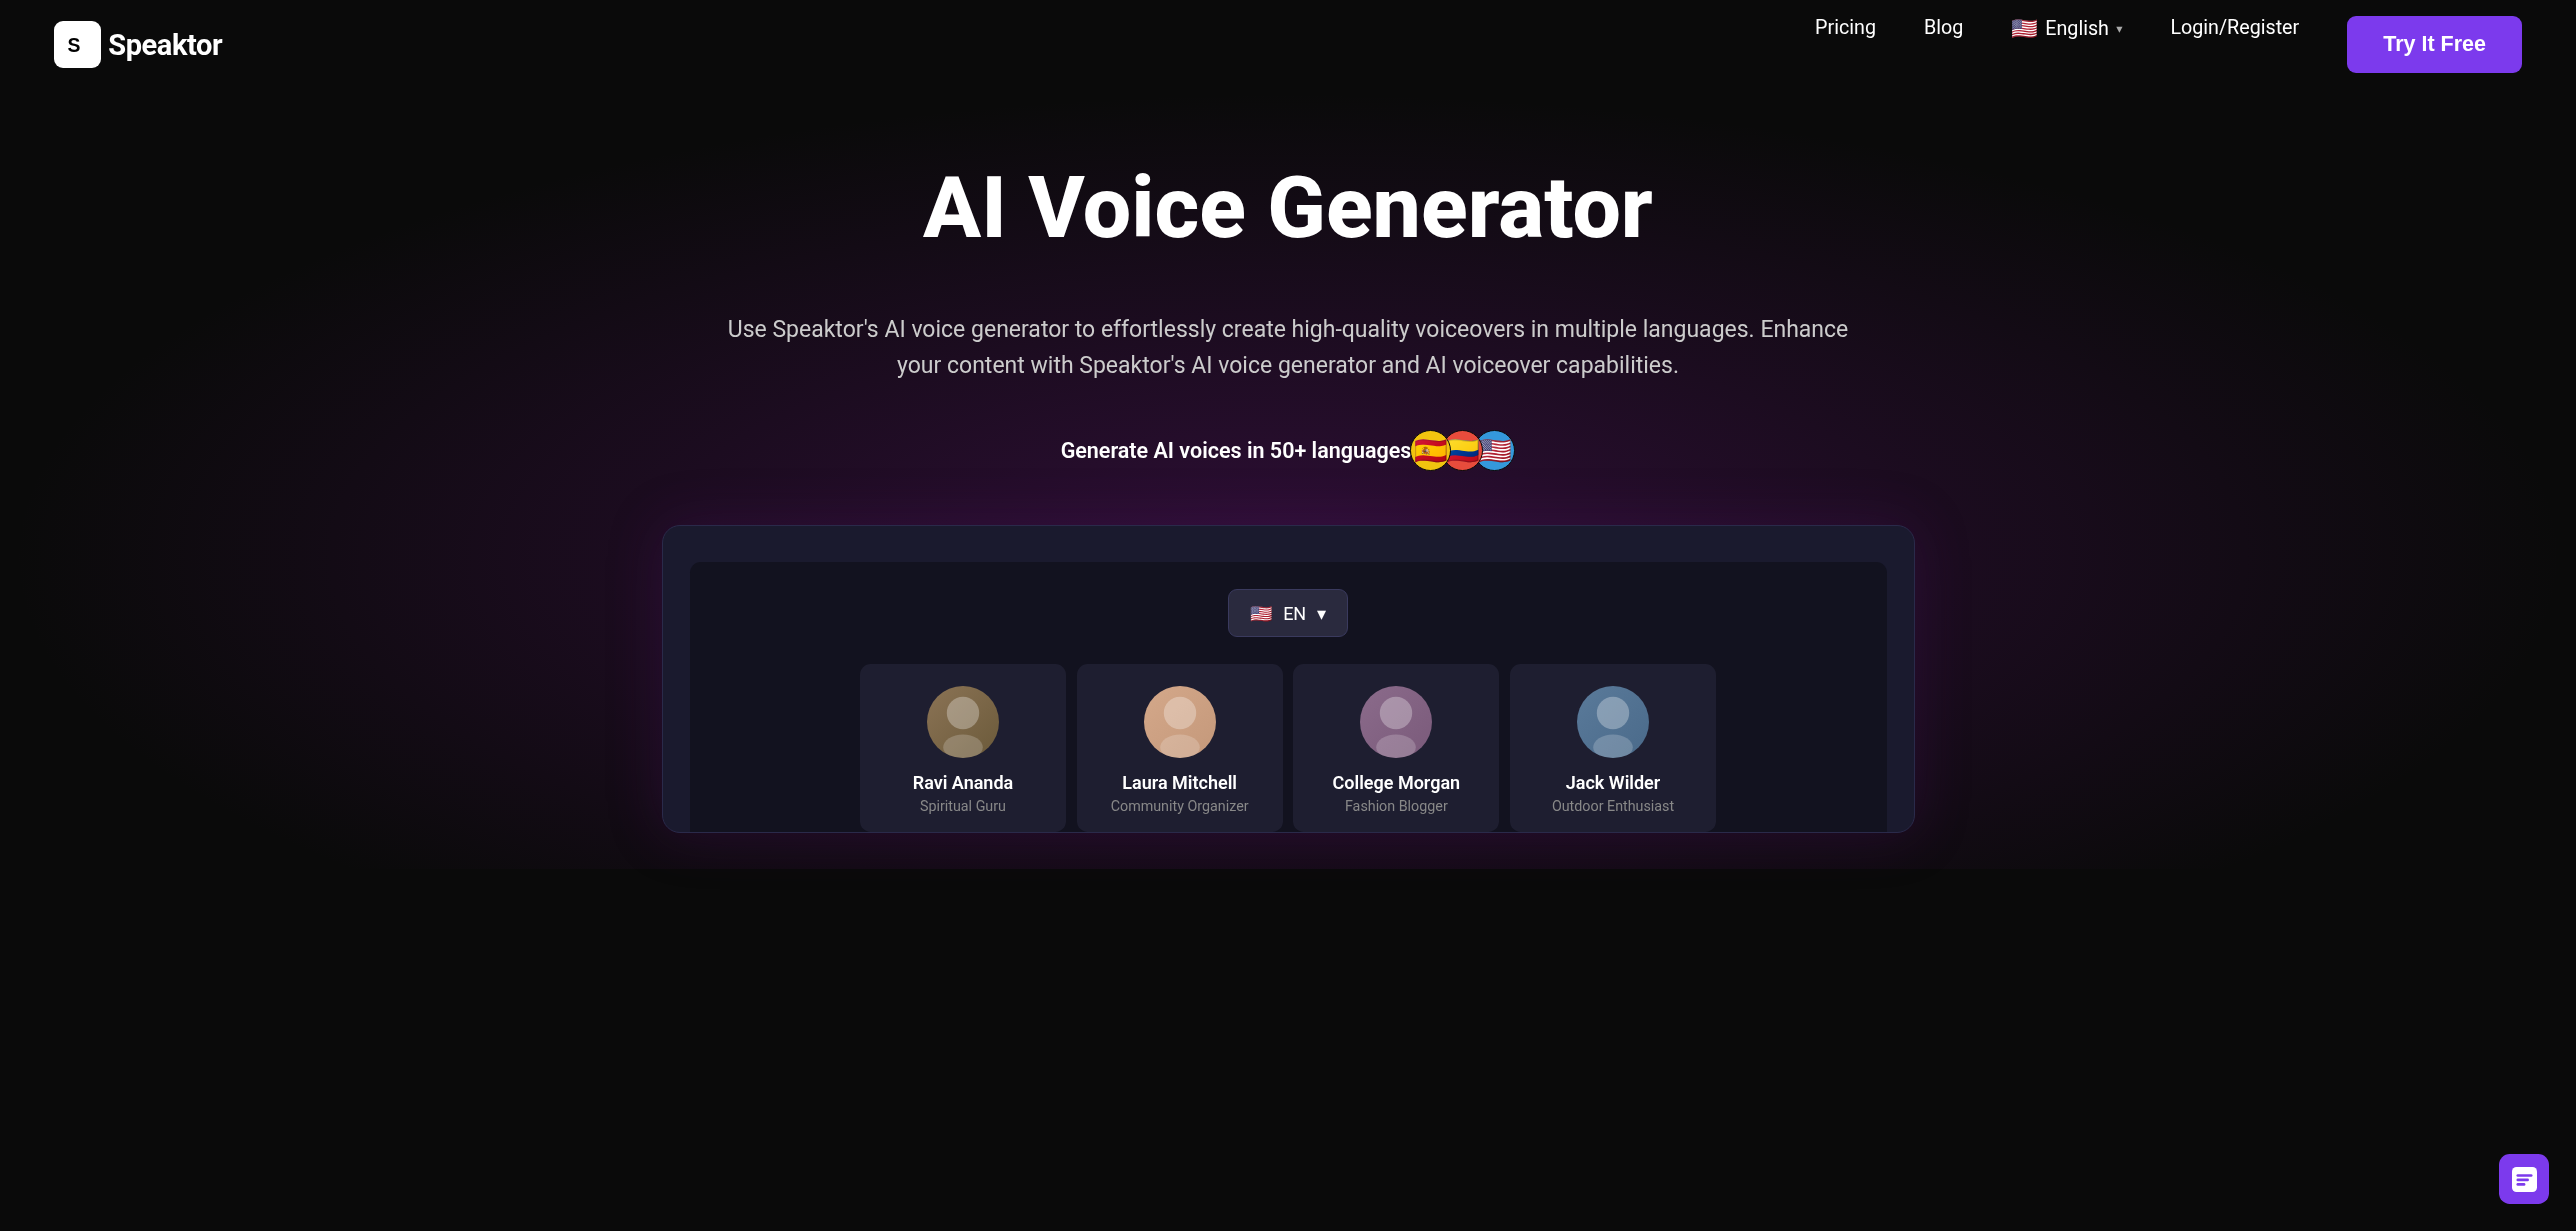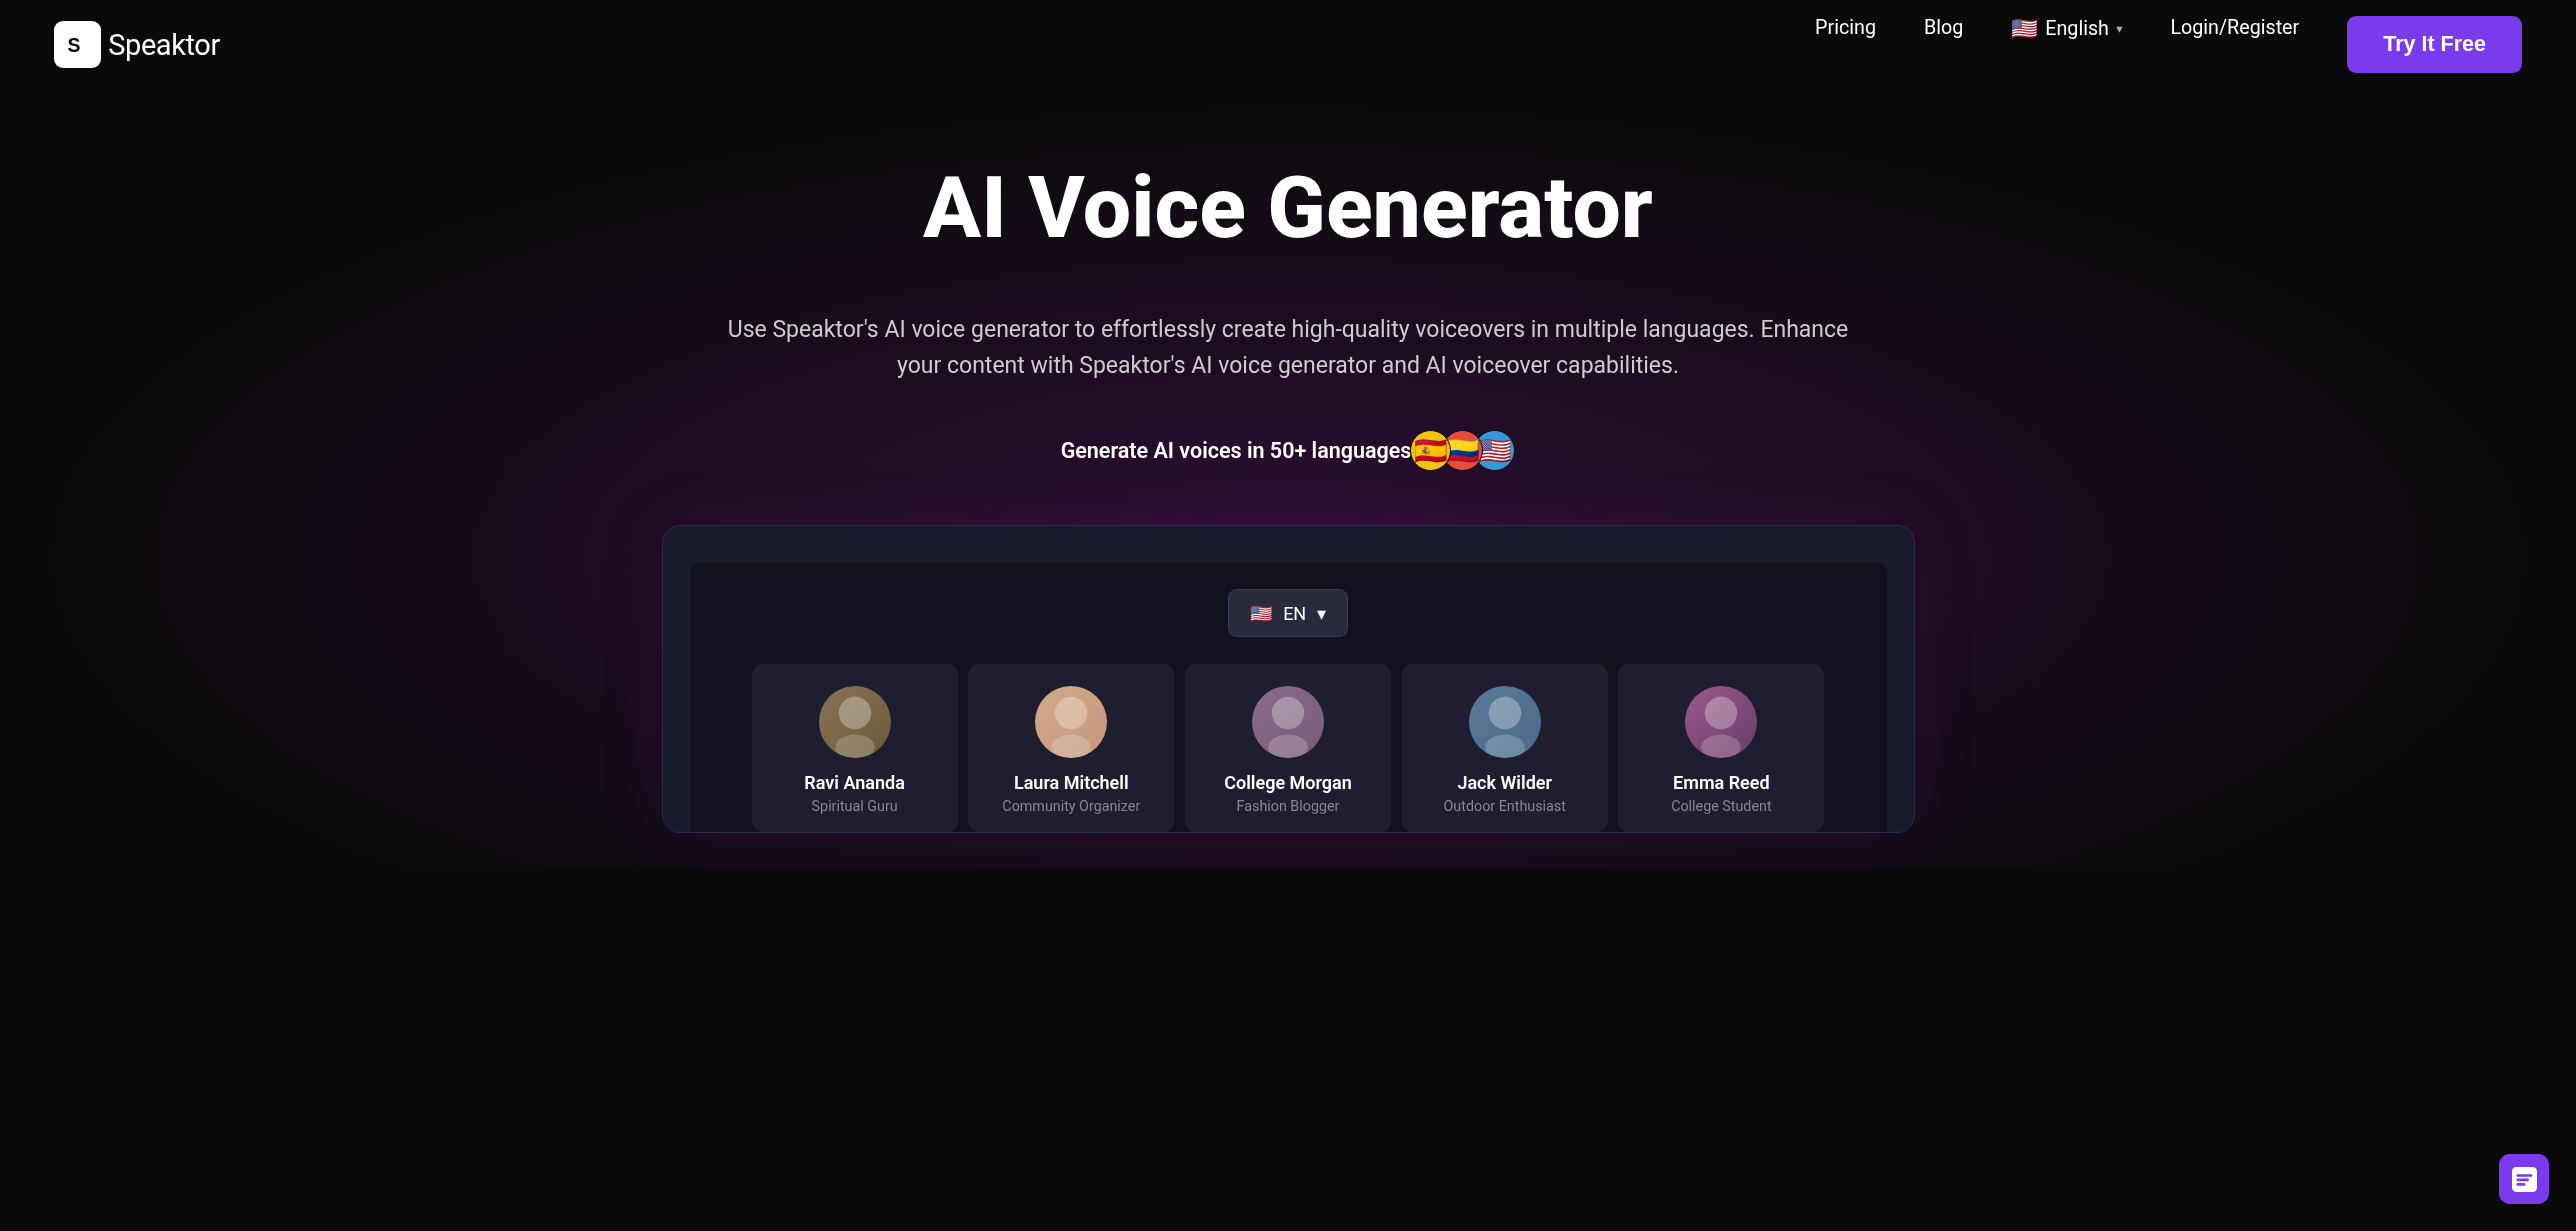--- a/index.html
+++ b/index.html
@@ -37,21 +37,21 @@
       align-items: center;
       justify-content: center;
       font-size: 23px;
       font-weight: 900;
       color: #000;
       letter-spacing: -0.9px;
     }
 
     .logo-text {
       font-size: 29px;
-      font-weight: 400;
+      font-weight: 700;
       color: #ffffff;
       letter-spacing: -0.4px;
     }
 
     .nav-links {
       display: flex;
       align-items: flex-start;
       gap: 48px;
     }
 
@@ -351,31 +351,20 @@
     <div class="voice-avatar avatar-jack">
       <svg width="72" height="72" viewBox="0 0 80 80">
 
         <circle cx="40" cy="30" r="18" fill="rgba(255,255,255,0.3)"></circle>
         <ellipse cx="40" cy="68" rx="22" ry="14" fill="rgba(255,255,255,0.2)"></ellipse>
       </svg>
     </div>
     <div class="voice-name">Jack Wilder</div>
     <div class="voice-role">Outdoor Enthusiast</div>
   </div>
-          <div class="voice-card">
-    <div class="voice-avatar avatar-emma">
-      <svg width="72" height="72" viewBox="0 0 80 80">
-
-        <circle cx="40" cy="30" r="18" fill="rgba(255,255,255,0.3)"></circle>
-        <ellipse cx="40" cy="68" rx="22" ry="14" fill="rgba(255,255,255,0.2)"></ellipse>
-      </svg>
-    </div>
-    <div class="voice-name">Emma Reed</div>
-    <div class="voice-role">College Student</div>
-  </div>
         </div>
 
     </div>
   </div>
 </section>
 
 <div class="chat-widget">
   <svg width="25" height="25" viewBox="0 0 28 28" fill="none">
     <rect width="28" height="28" rx="5" fill="white"></rect>
     <rect x="5" y="8" width="18" height="3" rx="1.5" fill="#7c3aed"></rect>

